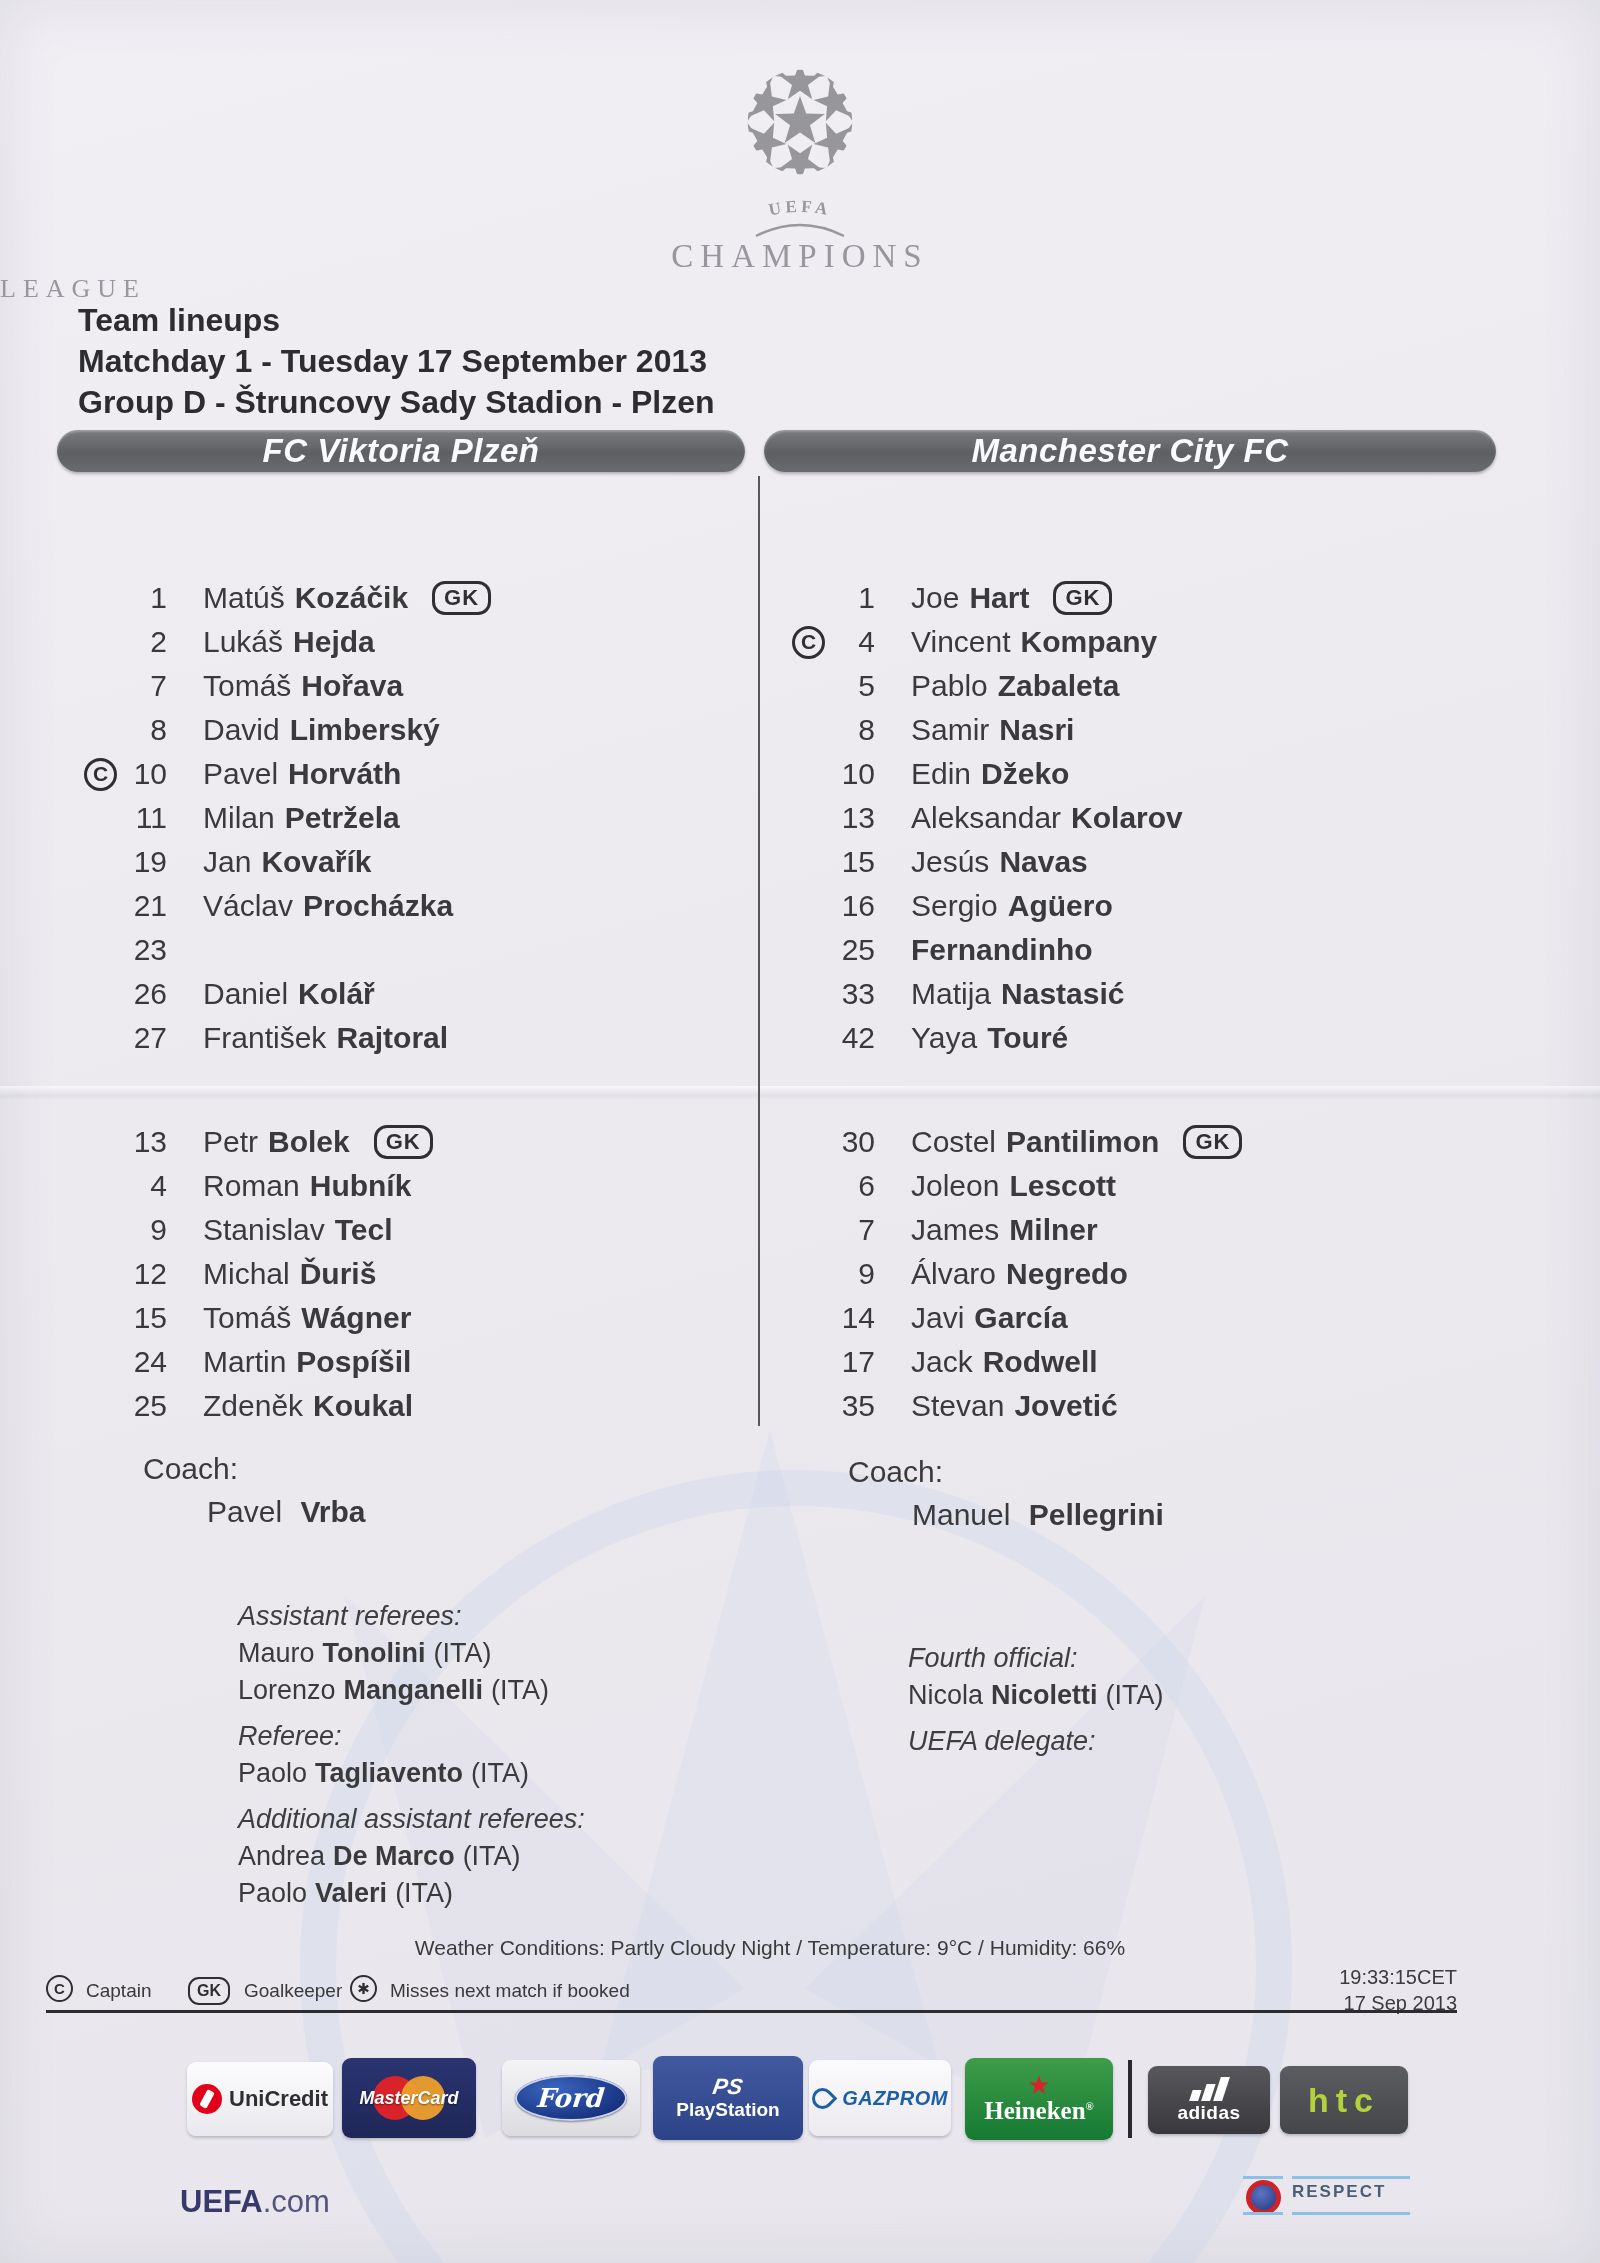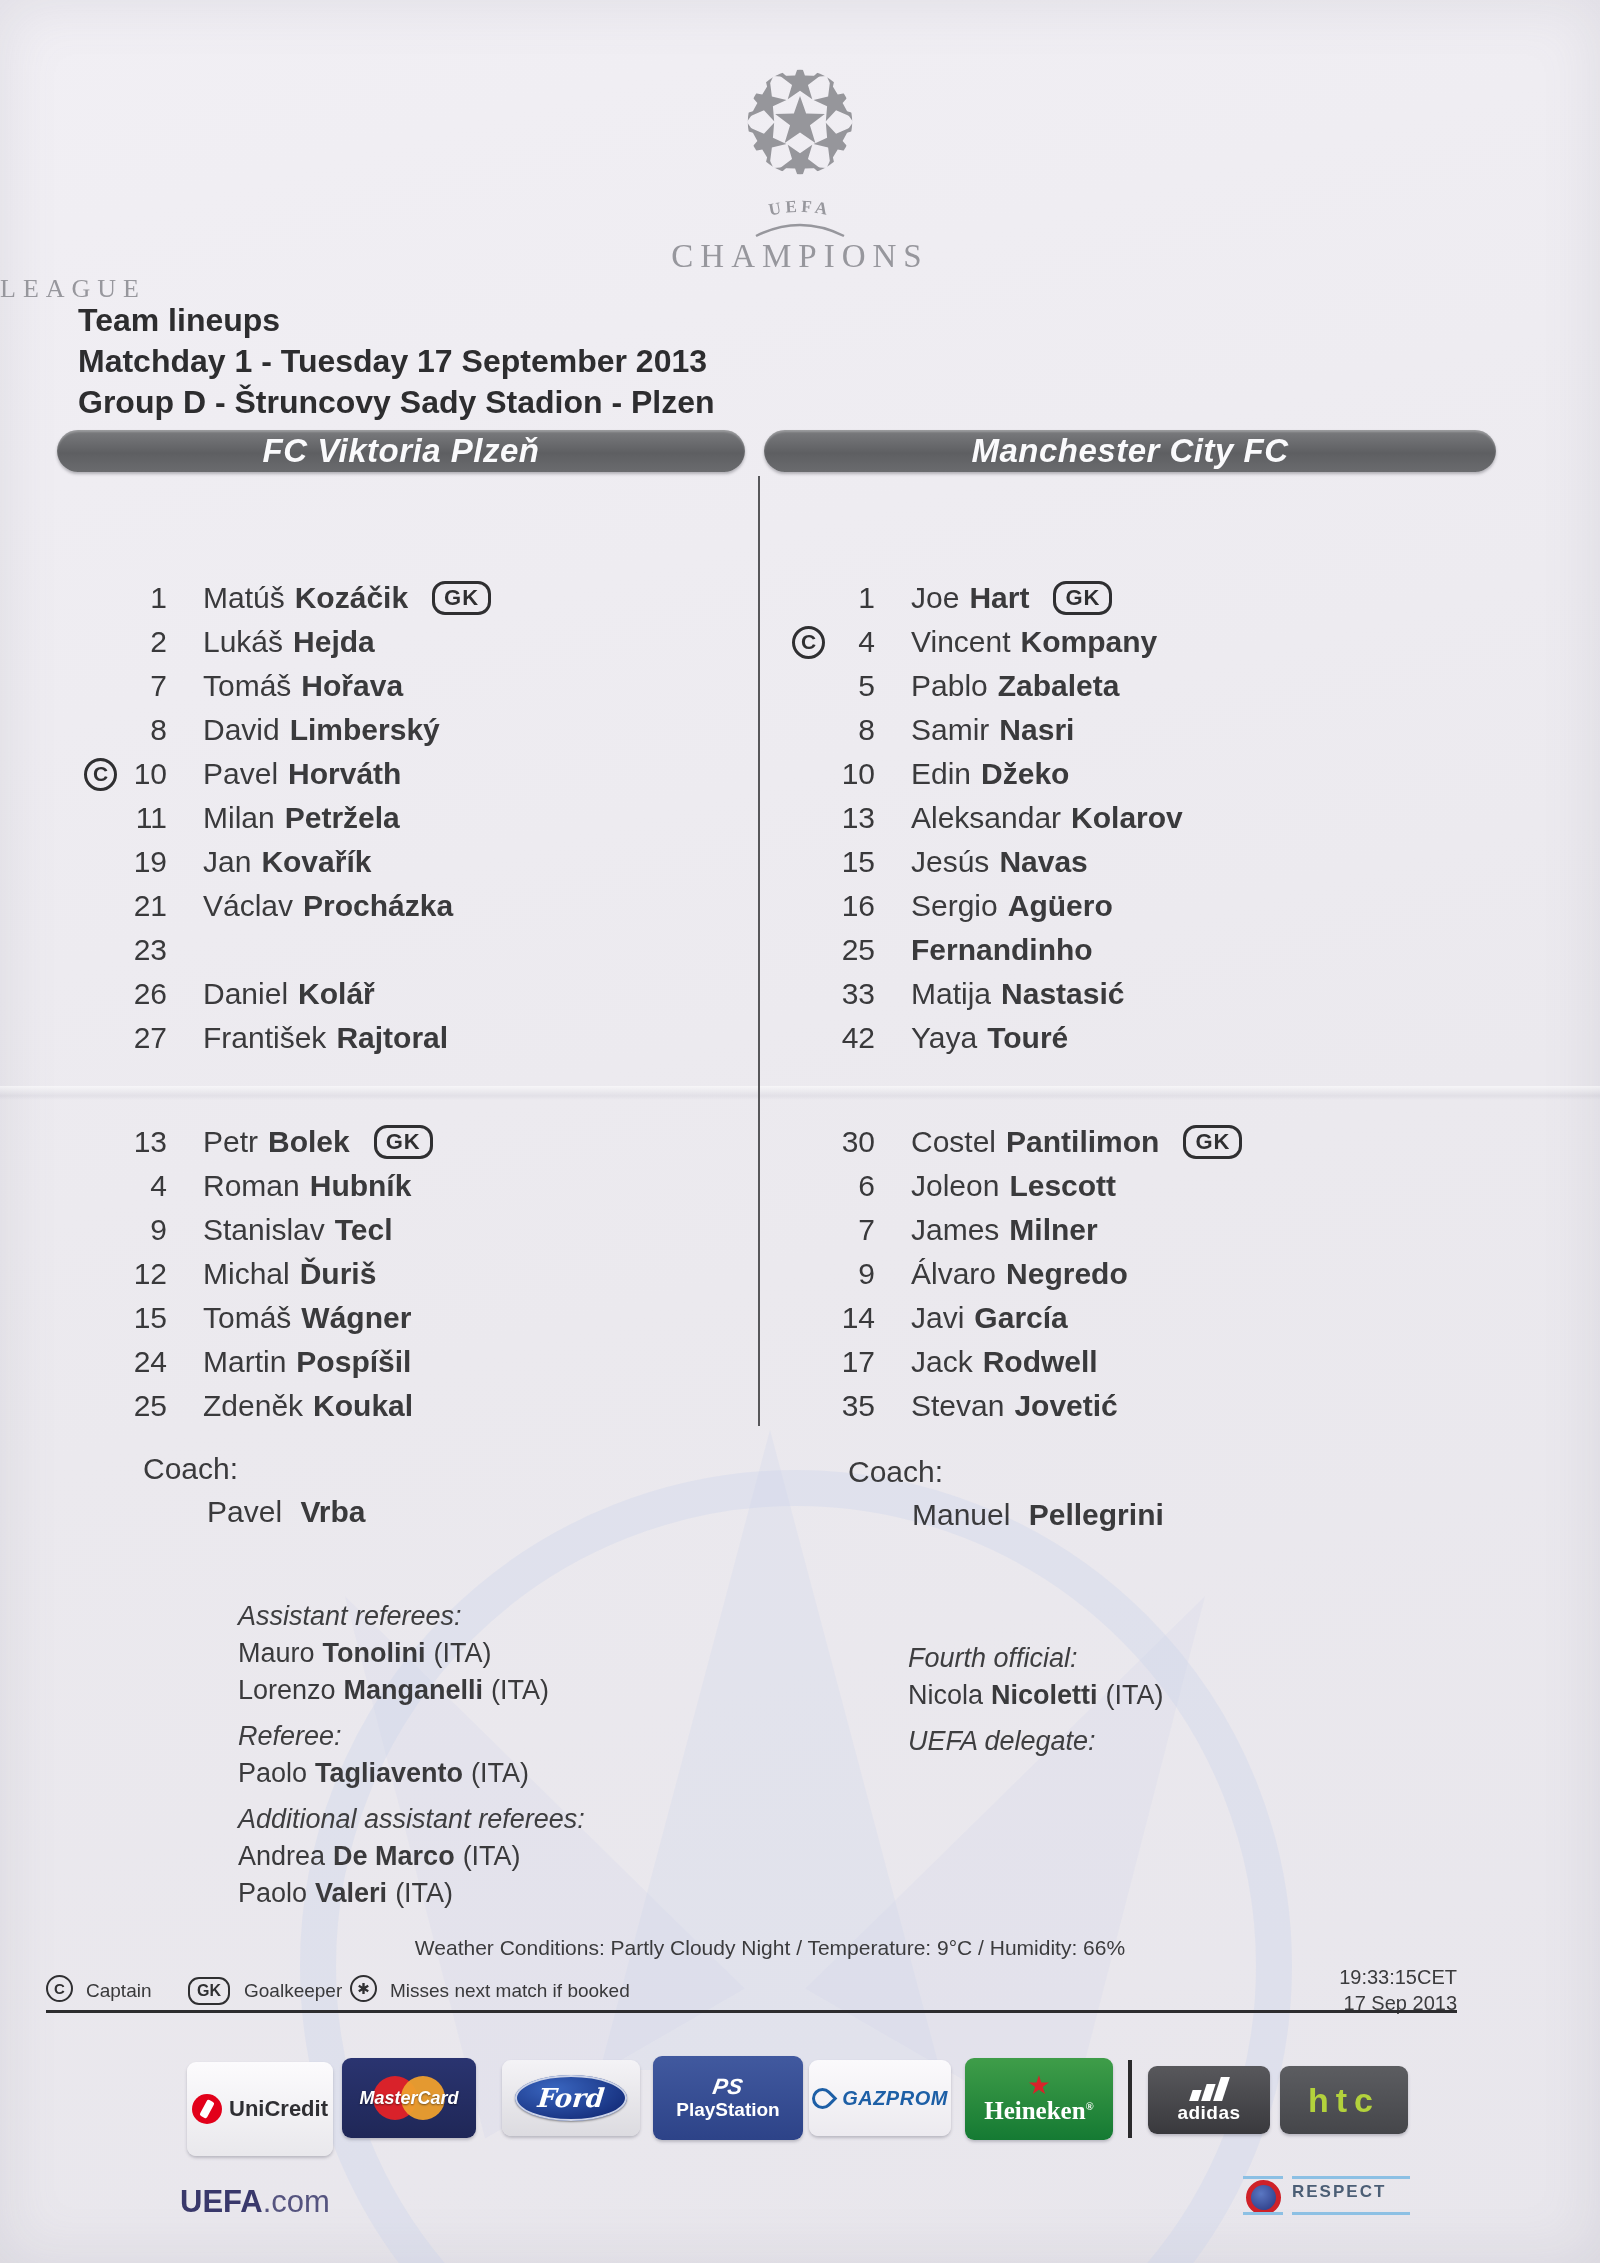--- a/index.html
+++ b/index.html
@@ -59,21 +59,21 @@
   .leg-circle{width:27px;height:27px;border:2.5px solid #2f2f31;border-radius:50%;box-sizing:border-box;
     display:flex;align-items:center;justify-content:center;font-size:15px;font-weight:bold;color:#2f2f31;}
   .leg-rrect{height:28px;padding:0 7px;border:2.5px solid #2f2f31;border-radius:11px;box-sizing:border-box;
     display:flex;align-items:center;font-size:16px;font-weight:bold;color:#2f2f31;}
   .timestamp{left:1100px;top:1964px;width:357px;text-align:right;font-size:20px;line-height:26px;color:#3b3b3d;}
   .bottom-rule{left:46px;top:2010px;width:1411px;height:3px;background:#2c2c2e;}
   
   .sp{position:absolute;border-radius:9px;display:flex;align-items:center;justify-content:center;
     box-shadow:0 2px 3px rgba(80,80,95,.3);}
   .sp-col{flex-direction:column;}
-  .sp-unicredit{left:187px;top:2062px;width:146px;height:94px;background:linear-gradient(#fcfbfd,#e9e8ec);gap:7px;}
+  .sp-unicredit{left:187px;top:2062px;width:146px;height:74px;background:linear-gradient(#fcfbfd,#e9e8ec);gap:7px;}
   .uc-mark{width:30px;height:30px;border-radius:50%;background:#e2001a;display:flex;align-items:center;justify-content:center;}
   .uc-slash{width:8px;height:18px;background:#fff;border-radius:2px;transform:rotate(28deg);}
   .uc-text{font-size:22px;font-weight:bold;color:#2f2f33;}
   .sp-mastercard{left:342px;top:2058px;width:134px;height:80px;background:linear-gradient(#2a3470,#1f2757);position:absolute;}
   .mc-red{width:44px;height:44px;border-radius:50%;background:#d9222a;}
   .mc-org{width:44px;height:44px;border-radius:50%;background:#ee9f2d;margin-left:-16px;opacity:.95;}
   .mc-text{position:absolute;left:0;top:0;width:100%;height:100%;display:flex;align-items:center;justify-content:center;
     color:#fff;font-style:italic;font-weight:bold;font-size:18px;text-shadow:0 1px 2px rgba(0,0,0,.5);}
   .sp-ford{left:502px;top:2060px;width:138px;height:76px;background:linear-gradient(#f4f3f6,#dcdbe0);}
   .ford-oval{width:112px;height:46px;border-radius:50%;background:radial-gradient(ellipse at 35% 30%,#3a66c0,#16307e 75%);

